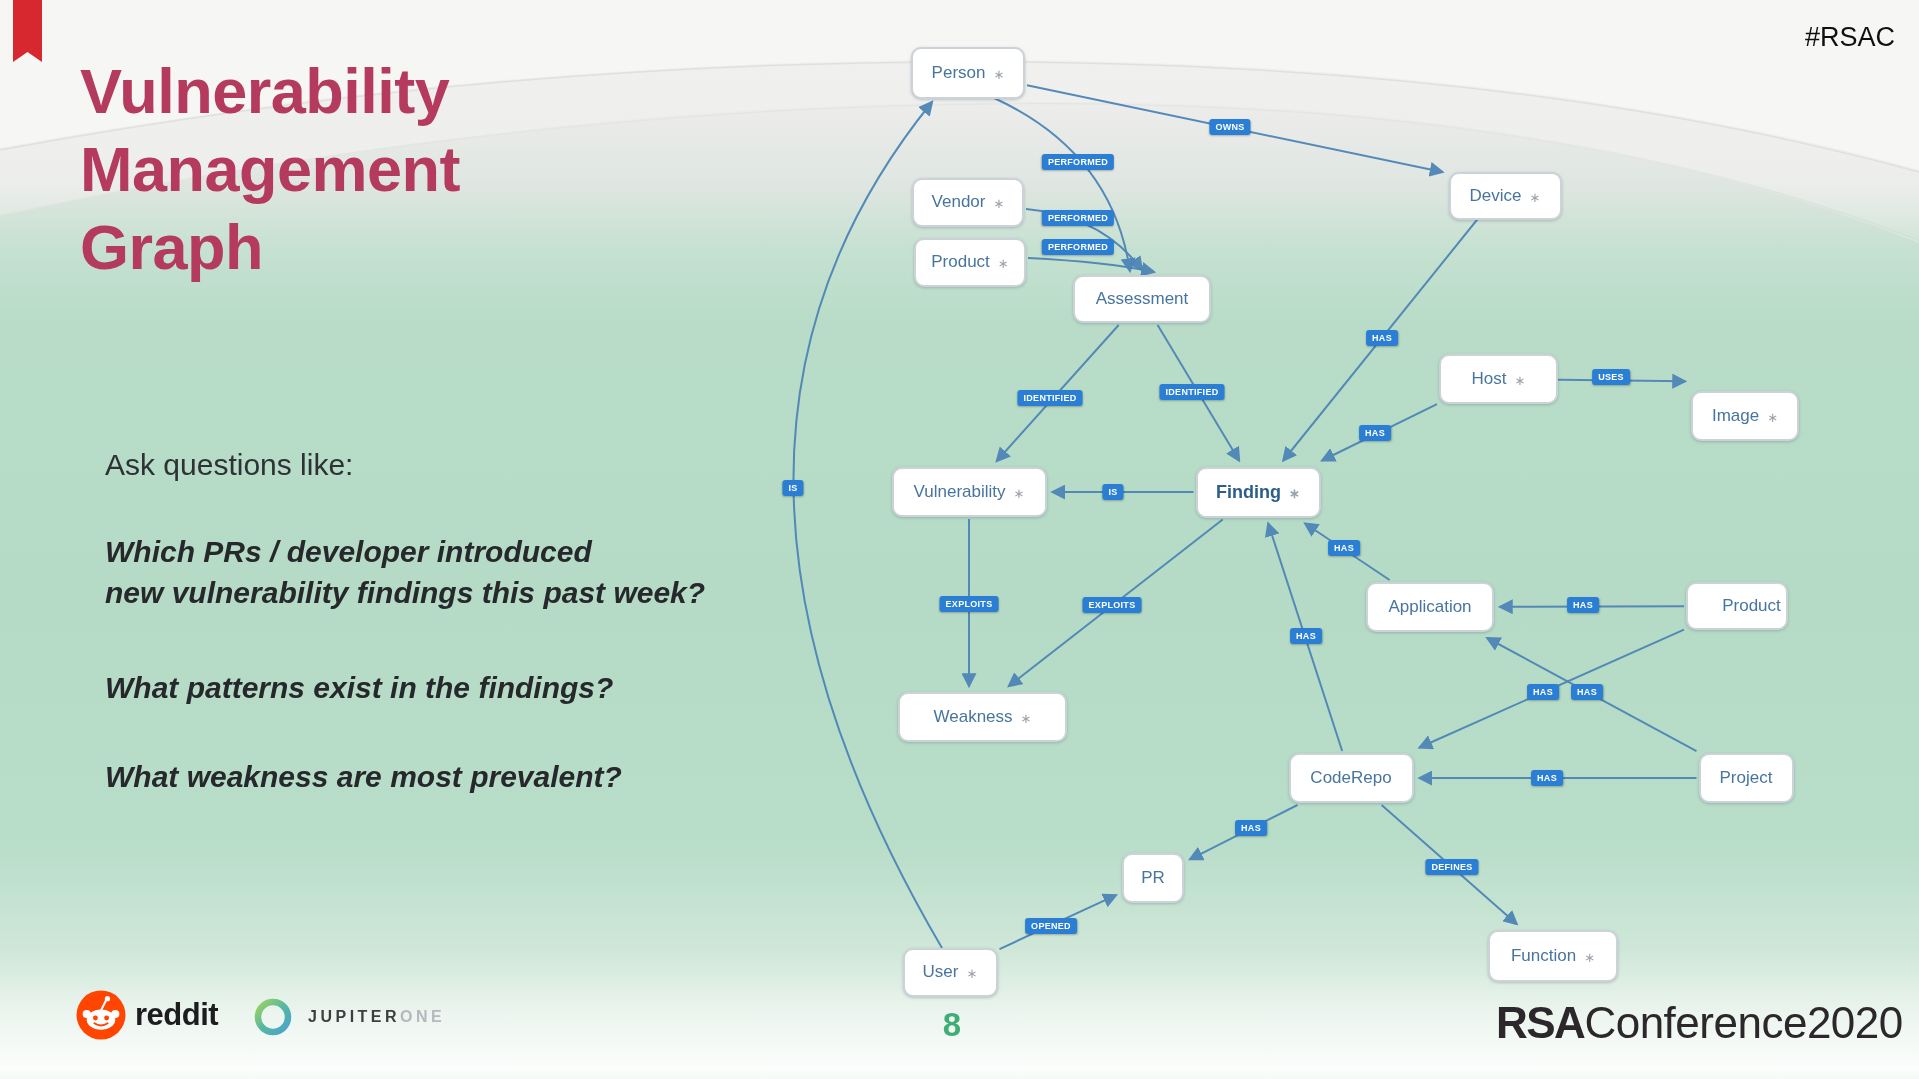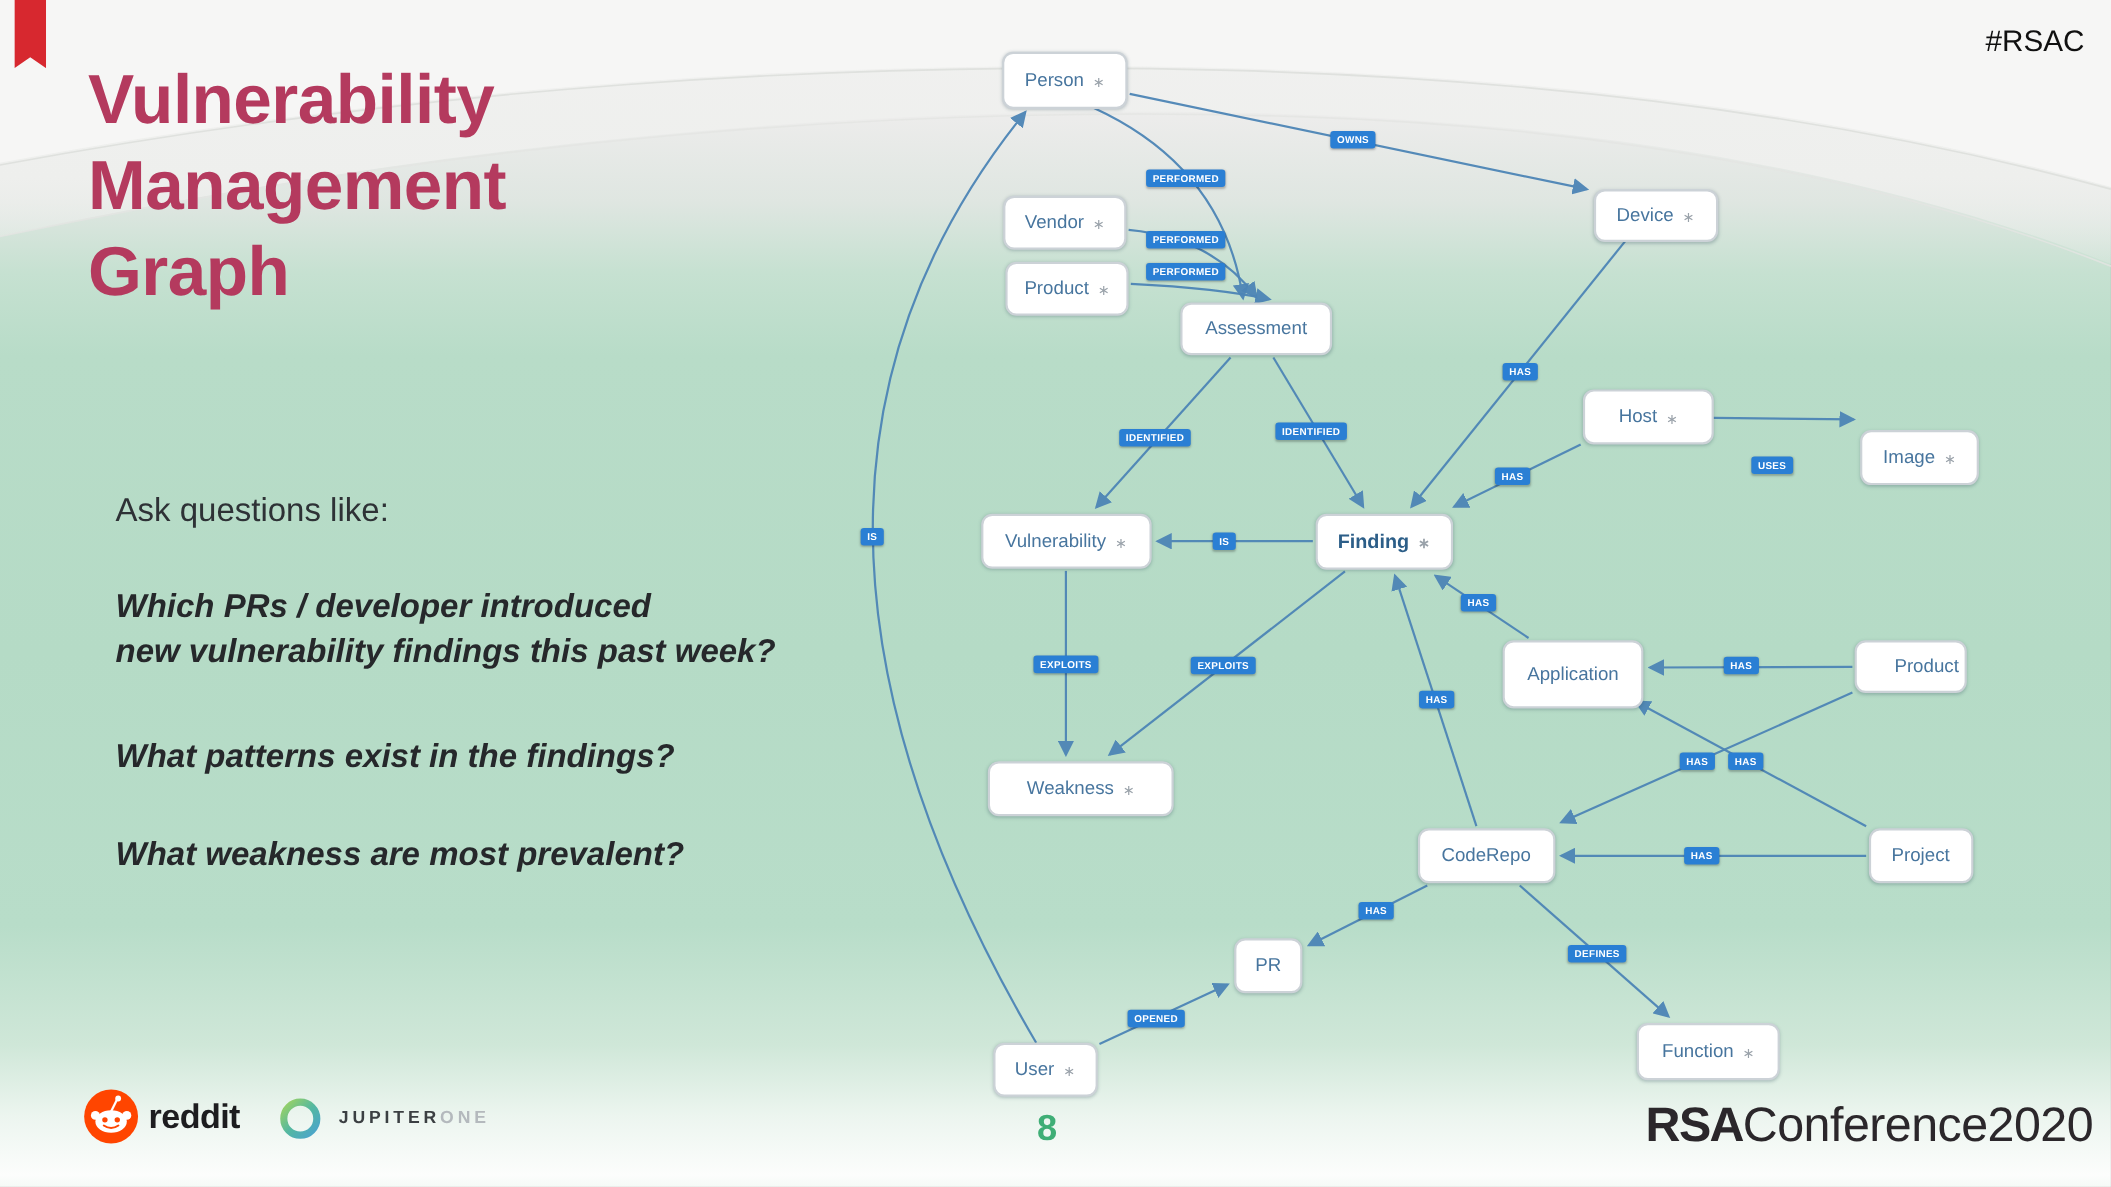--- a/index.html
+++ b/index.html
@@ -139,21 +139,21 @@
         <span class="nicon">∗</span>
       </div>
       <div class="gnode" style="left: 891.5px; top: 467px; width: 155px; height: 50px;">
         <span>Vulnerability</span>
         <span class="nicon">∗</span>
       </div>
       <div class="gnode bold" style="left: 1195.5px; top: 466.5px; width: 125px; height: 51px;">
         <span>Finding</span>
         <span class="nicon">∗</span>
       </div>
-      <div class="gnode" style="left: 1366px; top: 582px; width: 128px; height: 62px;">
+      <div class="gnode" style="left: 1366px; top: 582px; width: 128px; height: 50px;">
         <span>Application</span>
       </div>
       <div class="gnode" style="left: 1686px; top: 582px; width: 102px; height: 48px; padding-left: 29px;">
         <span>Product</span>
       </div>
       <div class="gnode" style="left: 898px; top: 692px; width: 169px; height: 50px;">
         <span>Weakness</span>
         <span class="nicon">∗</span>
       </div>
       <div class="gnode" style="left: 1288.5px; top: 753px; width: 125px; height: 50px; align-items: center;">
@@ -174,21 +174,21 @@
         <span class="nicon">∗</span>
       </div>
       <div class="ebadge" style="left: 1230px; top: 127px;">OWNS</div>
       <div class="ebadge" style="left: 1078px; top: 162px;">PERFORMED</div>
       <div class="ebadge" style="left: 1078px; top: 218px;">PERFORMED</div>
       <div class="ebadge" style="left: 1078px; top: 247px;">PERFORMED</div>
       <div class="ebadge" style="left: 1050px; top: 398px;">IDENTIFIED</div>
       <div class="ebadge" style="left: 1192px; top: 392px;">IDENTIFIED</div>
       <div class="ebadge" style="left: 1382px; top: 338px;">HAS</div>
       <div class="ebadge" style="left: 1375px; top: 433px;">HAS</div>
-      <div class="ebadge" style="left: 1611px; top: 377px; margin-top: 46px;">USES</div>
+      <div class="ebadge" style="left: 1611px; top: 377px;">USES</div>
       <div class="ebadge" style="left: 1113px; top: 492px;">IS</div>
       <div class="ebadge" style="left: 969px; top: 604px;">EXPLOITS</div>
       <div class="ebadge" style="left: 1112px; top: 605px;">EXPLOITS</div>
       <div class="ebadge" style="left: 1344px; top: 548px;">HAS</div>
       <div class="ebadge" style="left: 1306px; top: 636px;">HAS</div>
       <div class="ebadge" style="left: 1583px; top: 605px;">HAS</div>
       <div class="ebadge" style="left: 1587px; top: 692px;">HAS</div>
       <div class="ebadge" style="left: 1543px; top: 692px;">HAS</div>
       <div class="ebadge" style="left: 1547px; top: 778px;">HAS</div>
       <div class="ebadge" style="left: 1251px; top: 828px;">HAS</div>

